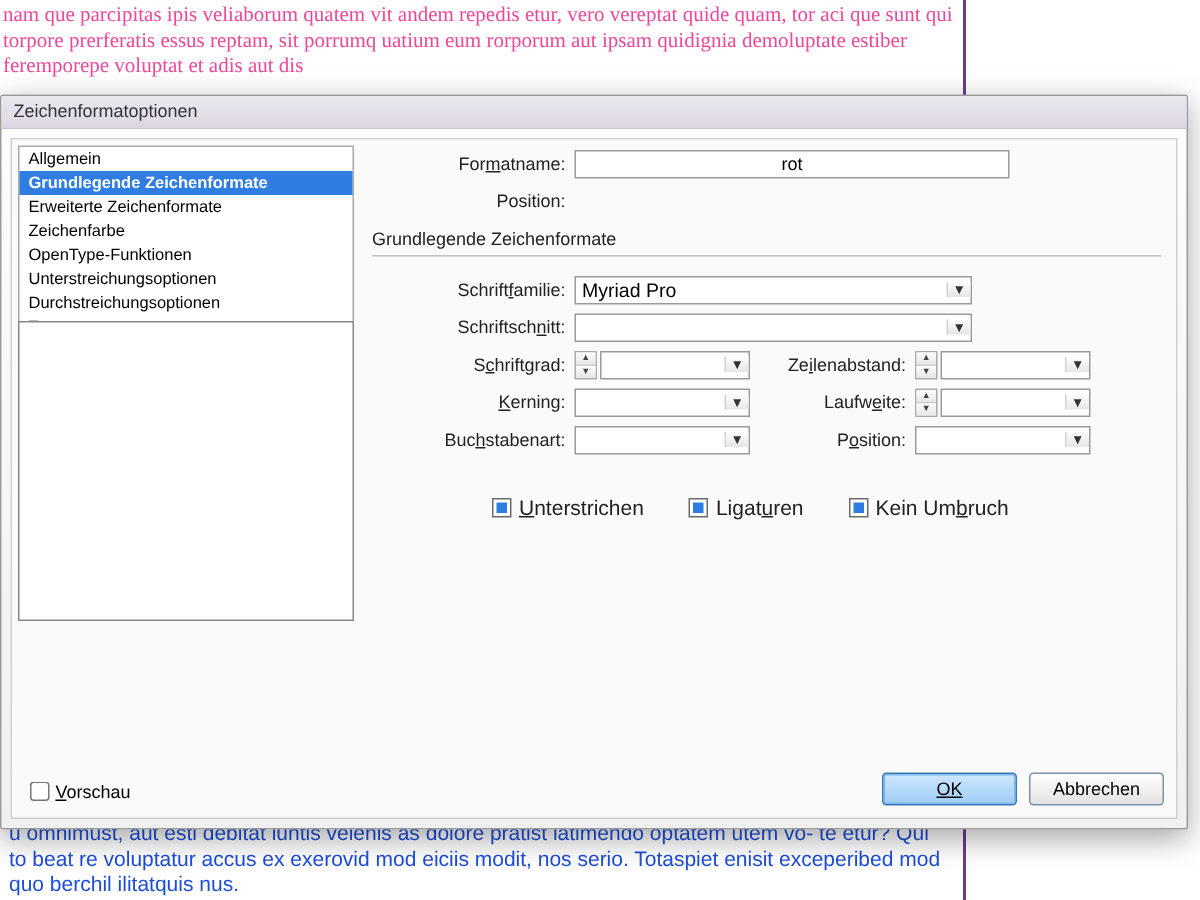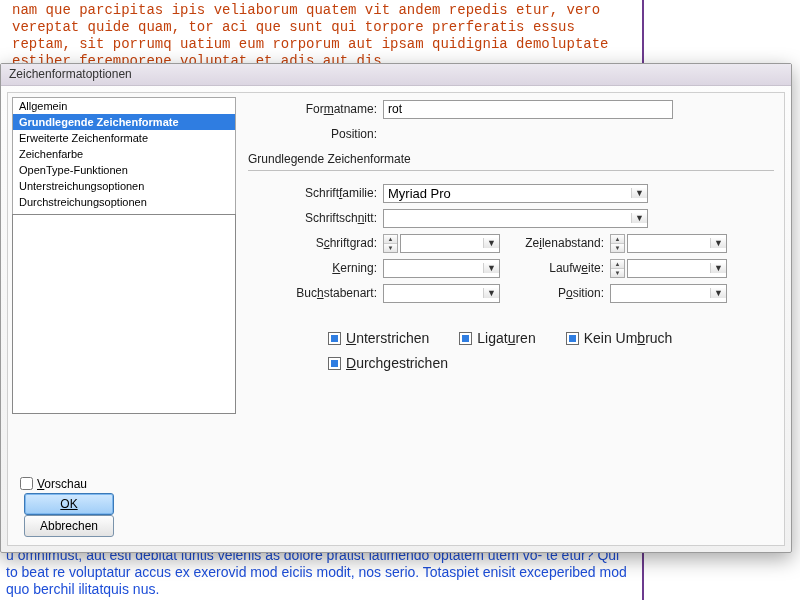--- a/index.html
+++ b/index.html
@@ -1,50 +1,50 @@
 <!DOCTYPE html>
 <html><head>
 <meta charset="utf-8">
 <style>
   * { box-sizing: border-box; font-family: "Segoe UI", Tahoma, sans-serif; }
   body { margin:0; width:800px; height:600px; background:#fff; overflow:hidden; position:relative; }
-  .bg-text { position:absolute; top:0; left:0; width:640px; padding:2px 12px; font-family:Liberation Mono, monospace; font-size:14px; line-height:17px; color:#c2410c; }
+  .bg-text { position:absolute; top:0; left:0; width:640px; padding:2px 2px; font-family:Liberation Serif, serif; font-size:14px; line-height:17px; color:#ec4899; }
   .bg-sep { position:absolute; top:0; left:642px; width:2px; height:600px; background:#6c3b8e; }
   .bg-text-bottom { position:absolute; bottom:0; left:0; width:640px; padding:0 6px 2px 6px; font-family:"Myriad Pro","Segoe UI",sans-serif; font-size:14px; line-height:17px; color:#1d4ed8; }
 
   .dialog { position:absolute; top:63px; left:0; width:792px; height:490px; background:linear-gradient(#fdfdfd,#f0f0f0); border:1px solid #9a9a9a; border-radius:2px; box-shadow:0 6px 20px rgba(0,0,0,0.35); }
   .titlebar { height:22px; font-size:12px; color:#333; padding:3px 8px; background:linear-gradient(#ece9f0,#dcd6e2); border-bottom:1px solid #c8c2ce; }
   .inner { position:absolute; top:28px; left:6px; right:6px; bottom:6px; background:#fafafa; border:1px solid #cfcfcf; }
 
   .cat-list { position:absolute; top:4px; left:4px; width:224px; border:1px solid #a8a8a8; background:#fff; font-size:11px; }
   .cat-list .item { padding:2px 6px; cursor:default; }
   .cat-list .item.selected { background:#2f7de1; color:#fff; font-weight:bold; }
   .preview-box { position:absolute; top:121px; left:4px; width:224px; height:200px; border:1px solid #888; background:#fff; }
 
   .right { position:absolute; left:240px; right:10px; top:4px; bottom:40px; font-size:12px; color:#222; }
   .row { display:flex; align-items:center; height:24px; margin-bottom:1px; }
   .lbl { text-align:right; padding-right:6px; }
   .lbl-110 { width:135px; }
   .section-title { margin-top:6px; margin-bottom:4px; font-size:12px; color:#222; }
   .hr { border:none; border-top:1px solid #c0c0c0; margin:4px 0 10px 0; }
 
-  input.txt { border:1px solid #9a9a9a; height:19px; font-size:12px; padding:1px 4px; background:#fff; }
+  input.txt { border:1px solid #9a9a9a; height:19px; font-size:12px; padding:1px 4px; background:#fff;text-align:center; }
   .combo { display:inline-flex; align-items:center; border:1px solid #9a9a9a; height:19px; background:#fff; min-width:100px; }
   .combo span { flex:1; font-size:13px; padding:0 4px; color:#000; }
   .combo .arrow { width:16px; text-align:center; font-size:9px; color:#333; border-left:1px solid #d0d0d0; background:linear-gradient(#fdfdfd,#e6e6e6); }
   .spinner { display:inline-flex; flex-direction:column; width:15px; height:19px; border:1px solid #aaa; margin-right:2px; }
   .spinner div { flex:1; display:flex; align-items:center; justify-content:center; font-size:6px; background:linear-gradient(#fdfdfd,#e6e6e6); color:#444; }
   .spinner div:first-child { border-bottom:1px solid #ccc; }
 
   .tri-check { display:inline-flex; align-items:center; margin-right:30px; cursor:default; }
   .tri-check .box { width:13px; height:13px; border:1px solid #6a6a6a; background:#fff; display:flex; align-items:center; justify-content:center; margin-right:5px; }
   .tri-check .box .fill { width:7px; height:7px; background:#2f7de1; }
   .tri-check .txt-lbl { font-size:14px; }
 
-  .footer { position:absolute; left:8px; right:8px; bottom:8px; display:flex; align-items:flex-start;flex-direction:column; }
+  .footer { position:absolute; left:8px; right:8px; bottom:8px; display:flex; align-items:flex-end; }
   .footer .chk { display:inline-flex; align-items:center; font-size:12px; }
   .footer .chk input { margin-right:4px; }
   .footer .spacer { flex:1; }
   .btn { height:22px; min-width:90px; font-size:12px; border:1px solid #7a93ab; border-radius:3px; background:linear-gradient(#fefefe,#e3e3e3); margin-left:8px; cursor:default; }
   .btn.primary { background:linear-gradient(#cfe8ff,#9fcdf7); border-color:#3b79b7; box-shadow:0 0 0 1px #7db7ef inset;text-decoration:underline; }
 
   u.acc { text-decoration:underline; }
 </style>
 </head>
 <body>
@@ -163,28 +163,20 @@
             </span>
           <span class="txt-lbl">Ligat<u class="acc">u</u>ren</span>
         </label>
         <label class="tri-check">
           <span class="box">
               <span class="fill"></span>
             </span>
           <span class="txt-lbl">Kein Um<u class="acc">b</u>ruch</span>
         </label>
       </div>
-      <div class="row" style="padding-left:80px">
-        <label class="tri-check">
-          <span class="box">
-              <span class="fill"></span>
-            </span>
-          <span class="txt-lbl"><u class="acc">D</u>urchgestrichen</span>
-        </label>
-      </div>
     </div>
 
     <div class="footer">
       <label class="chk">
         <input type="checkbox" style="">
         <span><u class="acc">V</u>orschau</span>
       </label>
       <div class="spacer"></div>
       <button class="btn primary">OK</button>
       <button class="btn">Abbrechen</button>

